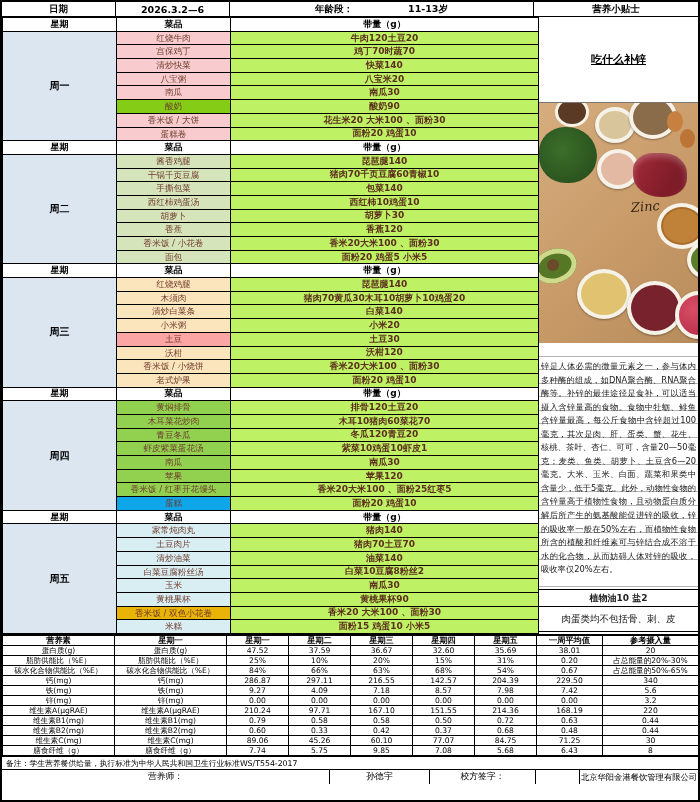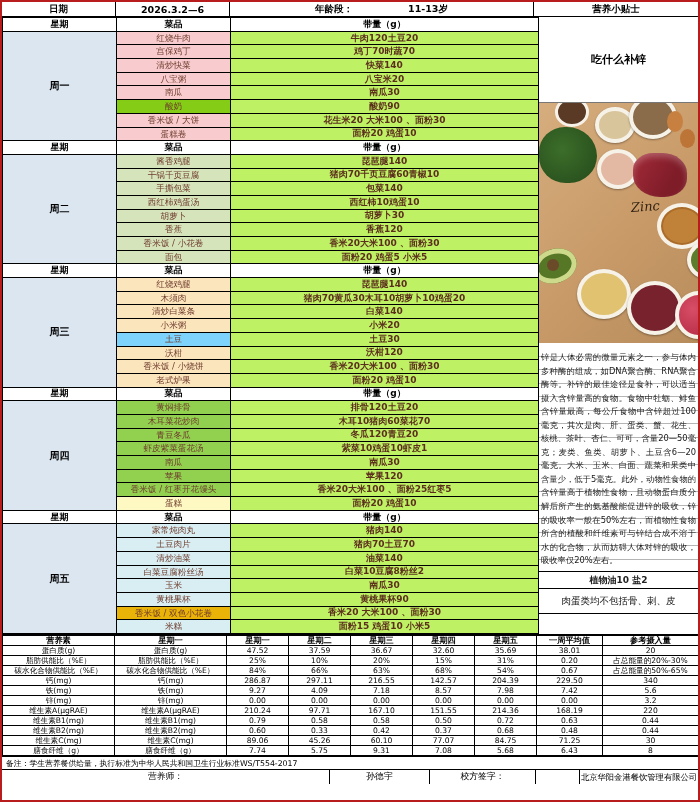--- a/index.html
+++ b/index.html
@@ -1,40 +1,40 @@
 <!DOCTYPE html>
 <html><head>
 <meta charset="utf-8">
 <style>
   html,body{margin:0;padding:0;background:#fff;}
   body{width:700px;font-family:"DejaVu Sans","Liberation Sans",sans-serif;color:#000;}
-  .sheet{width:700px;height:802px;box-sizing:border-box;border:2px solid #b91c1c;background:#fff;overflow:hidden;}
+  .sheet{width:700px;height:802px;box-sizing:border-box;border:2px solid #000000;background:#fff;overflow:hidden;}
 
   
   .top-row{display:grid;grid-template-columns:114px 114px 304px 164px;height:14px;border-bottom:1px solid #000;}
   .top-row>div{border-right:1px solid #000;display:flex;align-items:center;justify-content:center;font-weight:bold;font-size:9.5px;overflow:hidden;white-space:nowrap;}
   .top-row>div:last-child{border-right:none;}
   .age-cell{gap:55px;}
 
   
   .menu-wrap{display:flex;height:617px;border-bottom:1px solid #000;overflow:hidden;}
   table.menu{border-collapse:collapse;table-layout:fixed;width:536px;}
   table.menu td{border:1px solid #000;padding:0;text-align:center;vertical-align:middle;height:12.45px;overflow:hidden;white-space:nowrap;font-size:8.6px;line-height:1;}
   table.menu tr.sep td{font-weight:bold;background:#fff;font-size:9px;color:#000;}
   table.menu td.day{background:#dce6f1;font-weight:bold;font-size:10px;color:#000;}
   table.menu td.dish{color:#6e3b2c;}
   table.menu td.qty{background:#bef264;font-weight:bold;color:#5c2f1d;font-size:9px;}
 
   .tips{width:164px;display:flex;flex-direction:column;box-sizing:border-box;border-left:0;overflow:hidden;}
-  .tips-title-cell{height:85px;border-bottom:1px solid #777;display:flex;align-items:center;justify-content:center;font-weight:bold;font-size:11px;flex:0 0 auto;}
+  .tips-title-cell{height:85px;border-bottom:1px solid #777;display:flex;align-items:center;justify-content:center;font-weight:bold;font-size:11px;flex:0 0 auto;text-decoration:underline;}
   .food-img{height:240px;position:relative;overflow:hidden;flex:0 0 auto;background:linear-gradient(135deg,#d6ad7e 0%,#c89a68 55%,#b78c5c 100%);}
   .food-img .it{position:absolute;}
   .bowl{border:4px solid #f6f2e8;border-radius:50%;box-shadow:0 1px 2px rgba(0,0,0,.35);}
   .zinc-word{position:absolute;font-style:italic;font-size:13px;color:#2f1f10;transform:rotate(-4deg);font-family:"DejaVu Serif","Liberation Serif",serif;}
-  .tips-text{height:212px;flex:0 0 auto;font-size:8.3px;line-height:13.55px;padding:8px 2px;text-align:justify;color:#1a1a1a;overflow:hidden;
+  .tips-text{height:212px;flex:0 0 auto;font-size:8.3px;line-height:13.55px;padding:17px 2px;text-align:justify;color:#1a1a1a;overflow:hidden;
     background-image:repeating-linear-gradient(to bottom,transparent 0,transparent 12.7px,#b5b5b5 12.7px,#b5b5b5 13.55px);}
   .tip-note1{height:16px;flex:0 0 auto;border-top:1px solid #000;border-bottom:1px solid #000;display:flex;align-items:center;justify-content:center;font-weight:bold;font-size:9px;color:#222;}
   .tip-note2{height:24px;flex:0 0 auto;border-bottom:1px solid #000;display:flex;align-items:center;justify-content:center;font-size:9.5px;color:#111;}
   .tip-filler{flex:1;}
 
   
   .analysis-title{height:14px;display:flex;align-items:center;justify-content:center;font-weight:bold;font-size:10px;}
   table.analysis{border-collapse:collapse;table-layout:fixed;width:696px;}
   table.analysis th,table.analysis td{border:1px solid #000;padding:0;height:8.9px;line-height:9px;font-size:7.6px;text-align:center;white-space:nowrap;overflow:hidden;font-weight:normal;}
   table.analysis th{font-weight:bold;font-size:8.2px;margin-top:16px;}
@@ -159,21 +159,21 @@
           </tr>
           <tr>
             <td class="dish" style="background: rgb(251, 229, 189);">清炒白菜条</td>
             <td class="qty">白菜140</td>
           </tr>
           <tr>
             <td class="dish" style="background: rgb(251, 229, 189);">小米粥</td>
             <td class="qty">小米20</td>
           </tr>
           <tr>
-            <td class="dish" style="background: #7dd3fc; text-align: center;">土豆</td>
+            <td class="dish" style="background: #fca5a5; text-align: center;">土豆</td>
             <td class="qty">土豆30</td>
           </tr>
           <tr>
             <td class="dish" style="background: rgb(251, 229, 189);">沃柑</td>
             <td class="qty">沃柑120</td>
           </tr>
           <tr>
             <td class="dish" style="background: rgb(251, 229, 189);">香米饭 / 小烧饼</td>
             <td class="qty">香米20大米100 、面粉30</td>
           </tr>
@@ -209,21 +209,21 @@
           </tr>
           <tr>
             <td class="dish" style="background: rgb(146, 208, 80);">苹果</td>
             <td class="qty">苹果120</td>
           </tr>
           <tr>
             <td class="dish" style="background: rgb(146, 208, 80);">香米饭 / 红枣开花馒头</td>
             <td class="qty">香米20大米100 、面粉25红枣5</td>
           </tr>
           <tr>
-            <td class="dish" style="background: #fef9c3;">蛋糕</td>
+            <td class="dish" style="background: #0ea5e9;">蛋糕</td>
             <td class="qty">面粉20 鸡蛋10</td>
           </tr>
           <tr class="sep">
             <td>星期</td>
             <td>菜品</td>
             <td>带量（g）</td>
           </tr>
           <tr>
             <td rowspan="8" class="day">周五</td>
             <td class="dish" style="background: rgb(217, 238, 243);">家常炖肉丸</td>
@@ -424,21 +424,21 @@
           <td>77.07</td>
           <td>84.75</td>
           <td>71.25</td>
           <td>30</td>
         </tr>
         <tr>
           <td>膳食纤维（g）</td>
           <td>膳食纤维（g）</td>
           <td>7.74</td>
           <td>5.75</td>
-          <td>9.31</td>
+          <td>9.85</td>
           <td>7.08</td>
           <td>5.68</td>
           <td>6.43</td>
           <td>8</td>
         </tr>
       </tbody>
   </table>
 
   <div class="note-row">备注：学生营养餐供给量，执行标准为中华人民共和国卫生行业标准WS/T554-2017</div>
 

